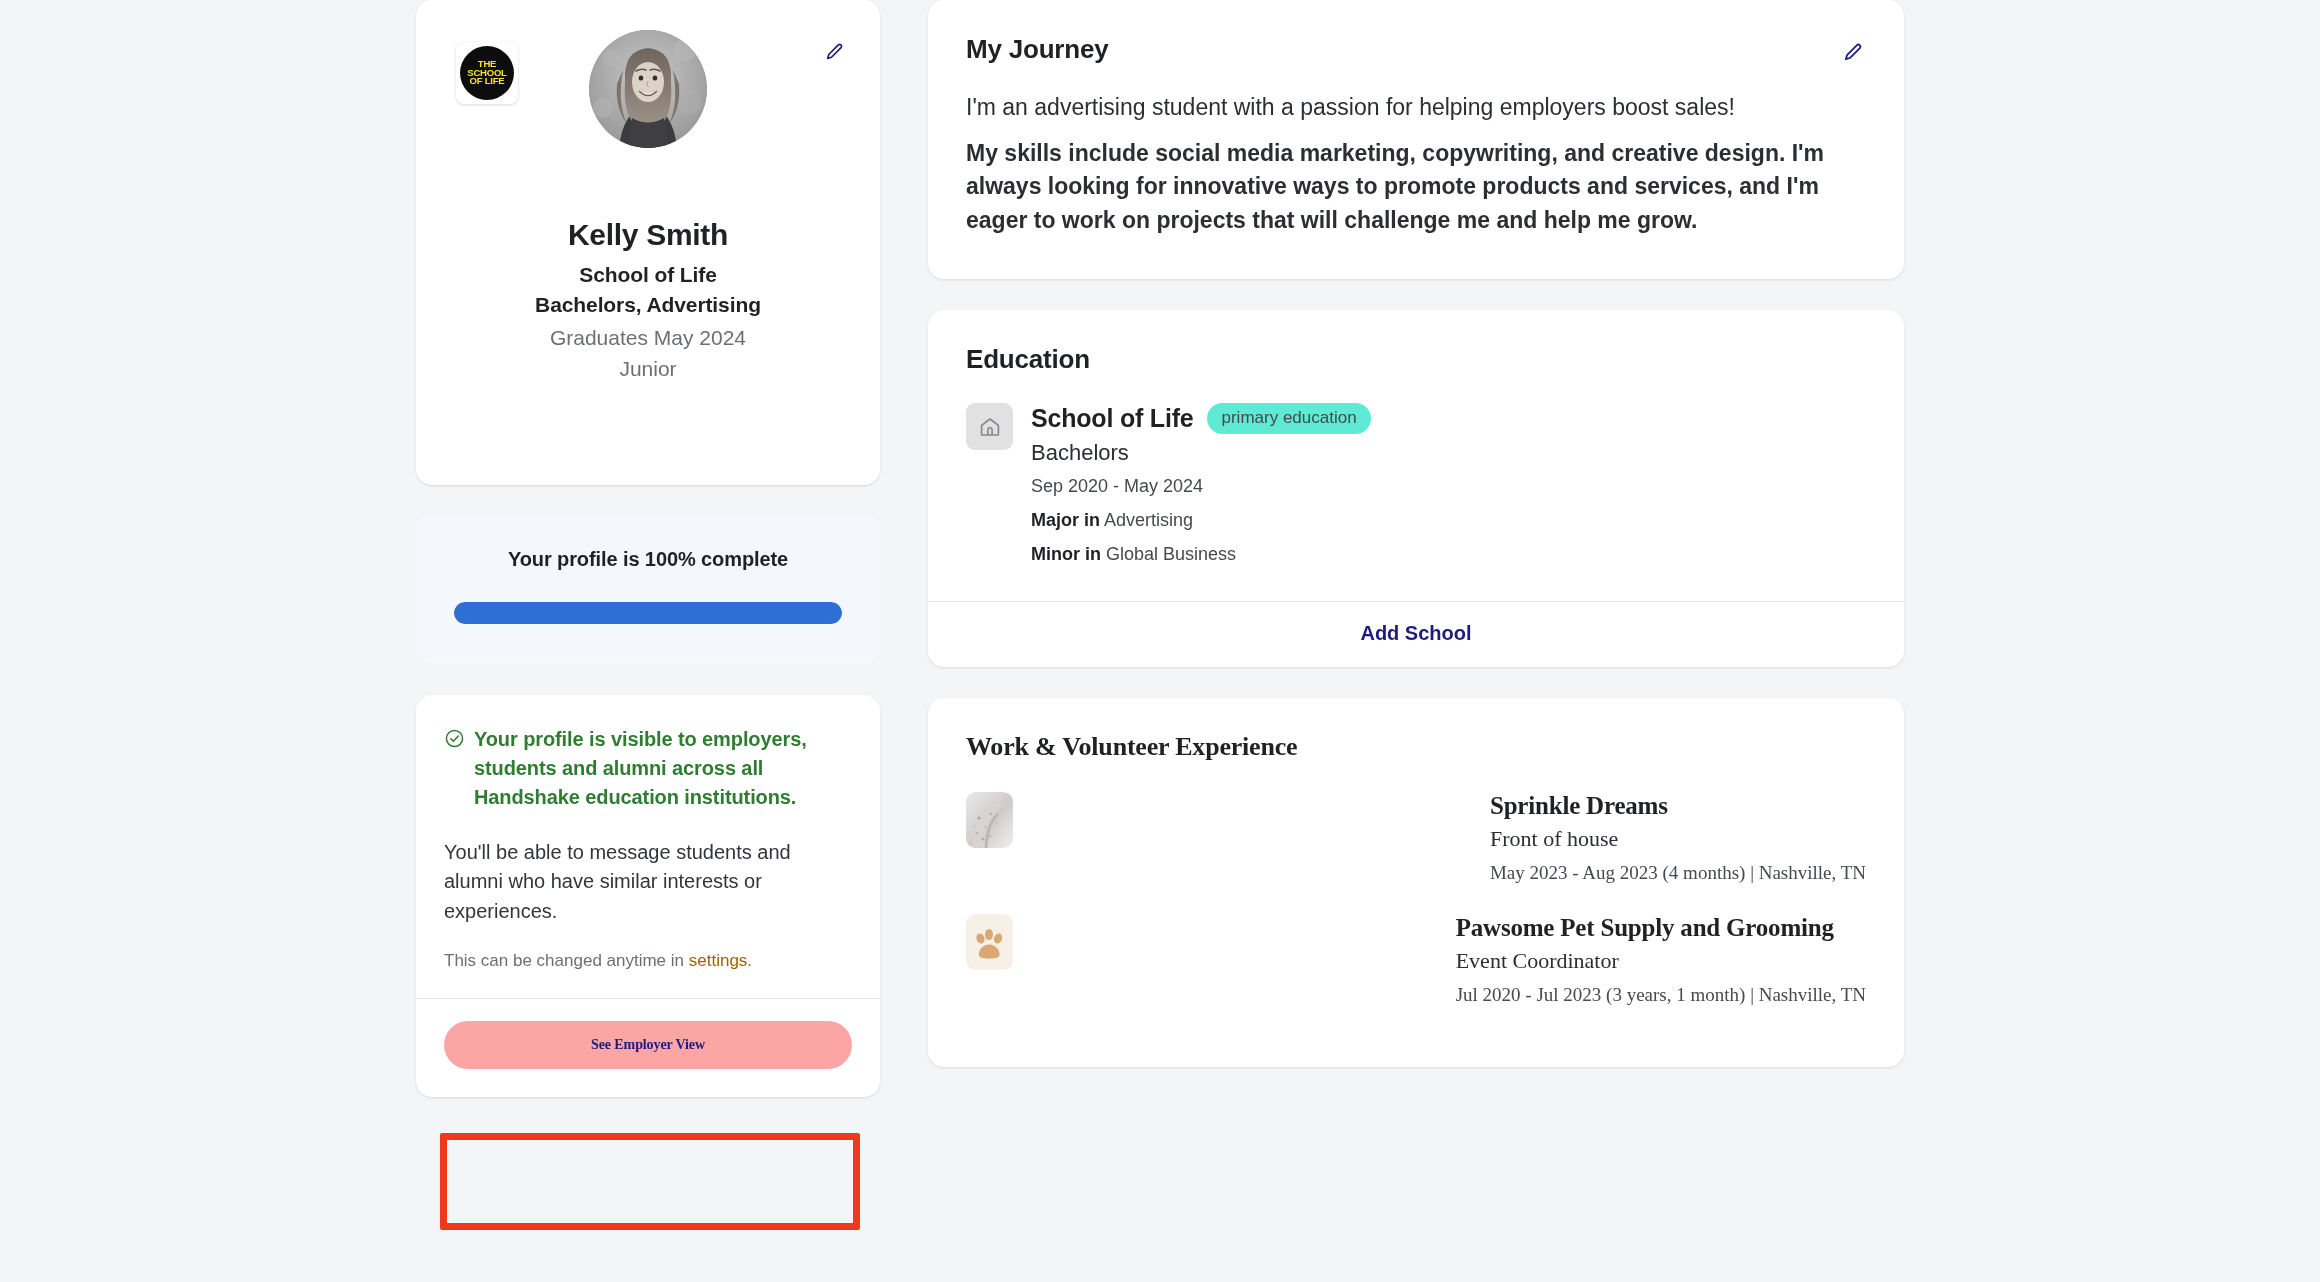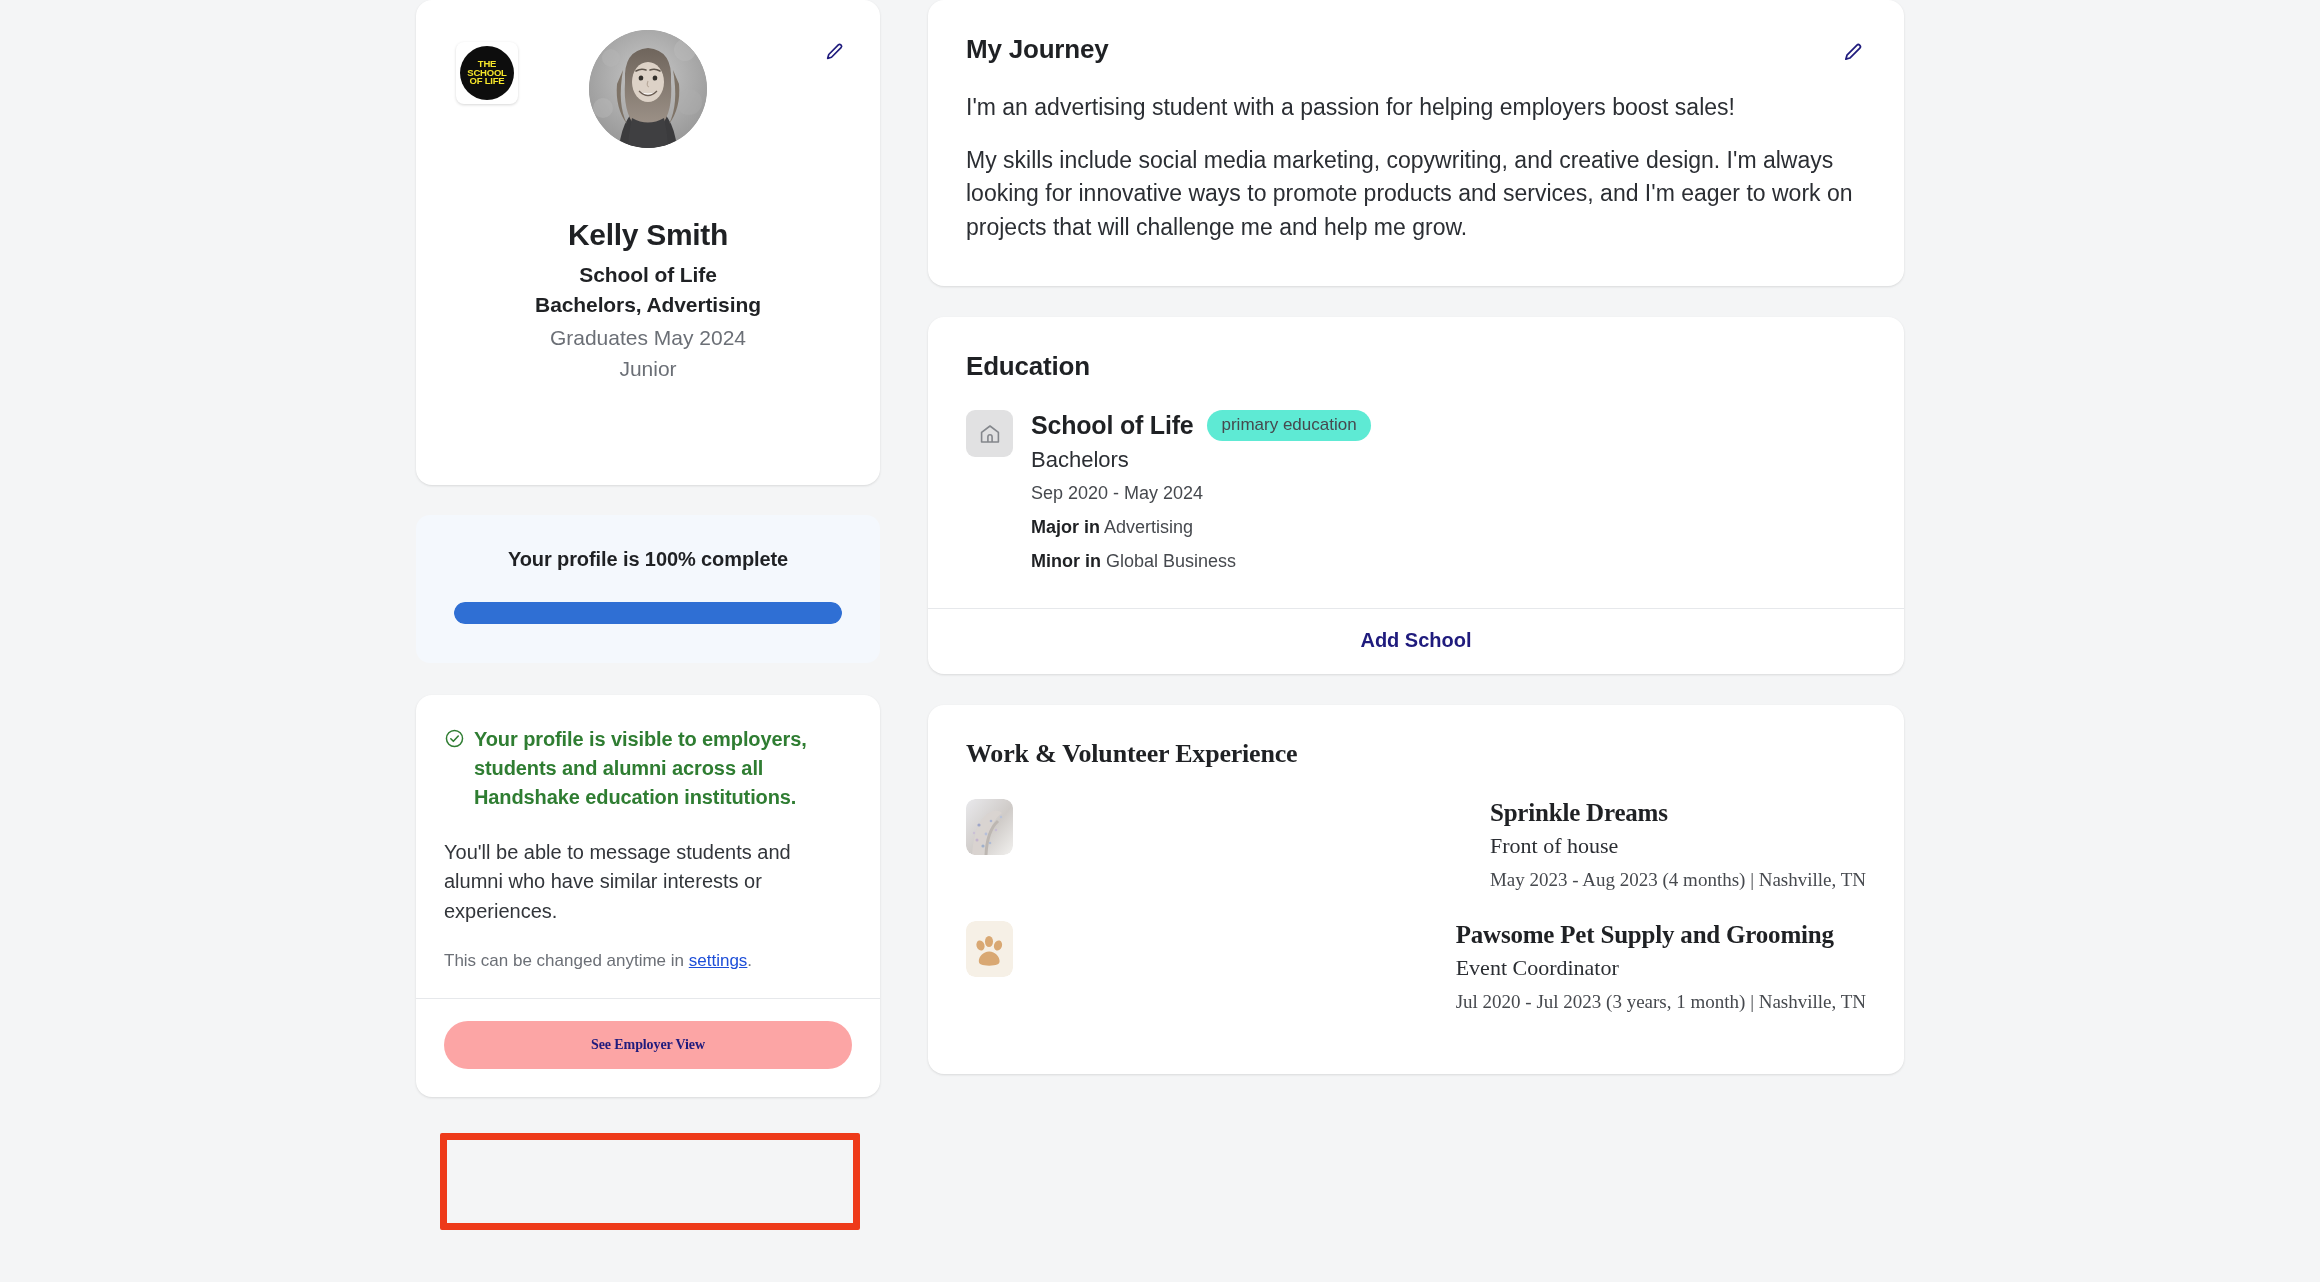--- a/index.html
+++ b/index.html
@@ -249,21 +249,21 @@
     justify-content: center;
     cursor: pointer;
   }
   .journey-pencil svg { width: 23px; height: 23px; display: block; }
   .journey-para {
     margin-top: 26px;
     font-size: 23px;
     line-height: 1.46;
     color: #2b2e33;
   }
-  .journey-para + .journey-para { margin-top: 19px; }
+  .journey-para + .journey-para { margin-top: 12px; font-weight: bold; }
 
   .edu-card {
     margin-top: 31px;
   }
   .edu-inner { padding: 34px 38px 36px 38px; }
   .edu-item {
     margin-top: 28px;
     display: flex;
     gap: 18px;
   }
@@ -459,21 +459,21 @@
             <circle cx="12" cy="12" r="9.2" stroke="#2f7d32" stroke-width="1.7"></circle>
             <path d="M7.8 12.3l2.9 2.9 5.6-6" stroke="#2f7d32" stroke-width="1.8" stroke-linecap="round" stroke-linejoin="round"></path>
           </svg>
         </span>
         <span>Your profile is visible to employers, students and alumni across all Handshake education institutions.</span>
       </div>
 
       <div class="vis-body">You'll be able to message students and alumni who have similar interests or experiences.</div>
 
       <div class="vis-note">
-        <span>This can be changed anytime in </span><a href="#" style="color: #1d4ed8; text-decoration: underline;">settings</a><span>.</span>
+        <span>This can be changed anytime in </span><a href="#" style="color: #a16207;">settings</a><span>.</span>
       </div>
 
       <div class="vis-divider"></div>
 
       <div class="employer-btn-wrap">
         <button class="employer-btn" style="color: rgb(31, 27, 125);">See Employer View</button>
       </div>
     </div>
   </div>
 

